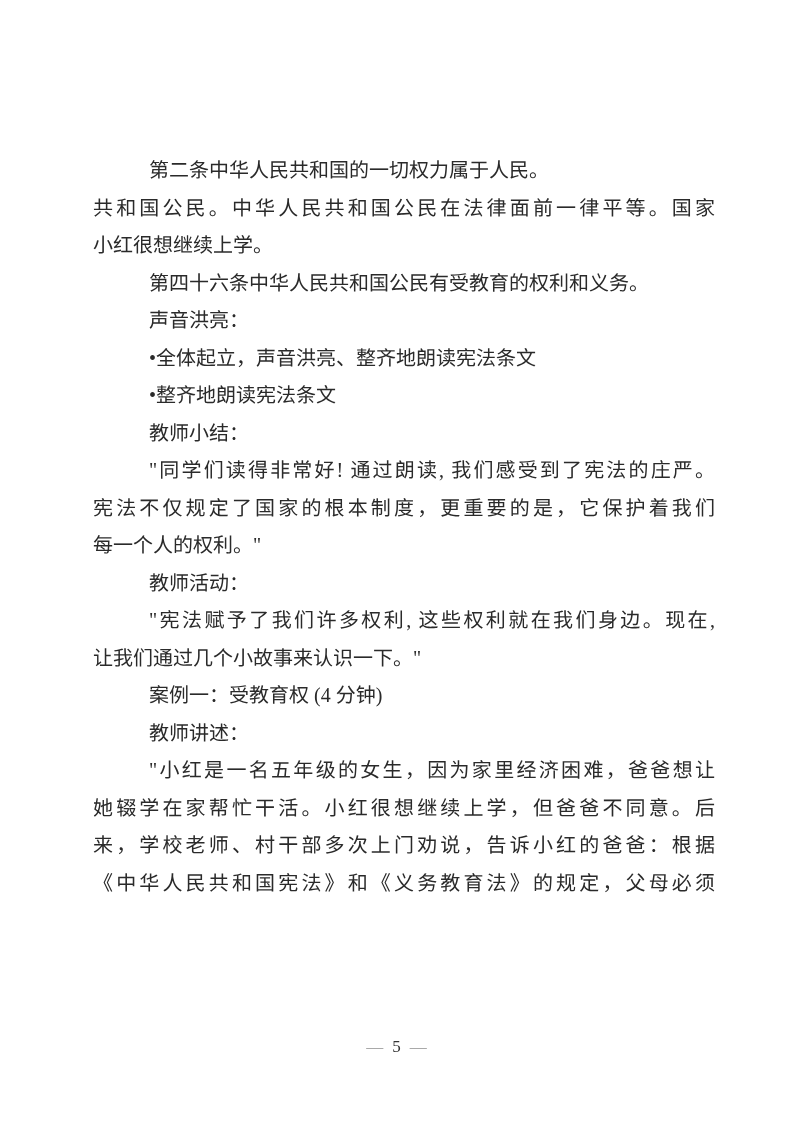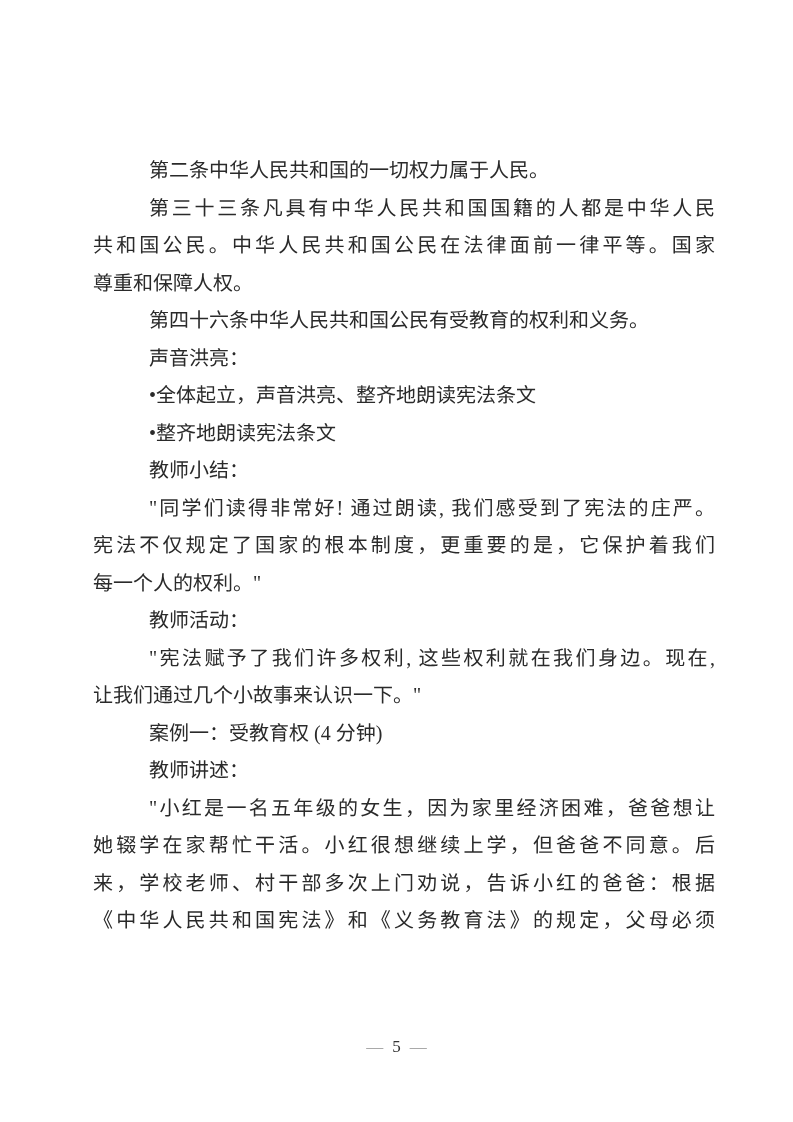--- a/index.html
+++ b/index.html
@@ -57,23 +57,22 @@
     color: #333333;
   }
 </style>
 </head>
 <body>
 
 <div class="page">
 
   <div class="textblock" id="textblock">
       <div class="line indent">第二条中华人民共和国的一切权力属于人民。</div>
-      <div class="line indent fill">第三十三条凡具有中华人民共和国国籍的人都是中华人民</div>
       <div class="line fill">共和国公民。中华人民共和国公民在法律面前一律平等。国家</div>
-      <div class="line">尊重和保障人权。</div>
+      <div class="line">小红很想继续上学。</div>
       <div class="line indent">第四十六条中华人民共和国公民有受教育的权利和义务。</div>
       <div class="line indent">声音洪亮：</div>
       <div class="line indent">•全体起立，声音洪亮、整齐地朗读宪法条文</div>
       <div class="line indent">•整齐地朗读宪法条文</div>
       <div class="line indent">教师小结：</div>
       <div class="line indent fill">"同学们读得非常好! 通过朗读, 我们感受到了宪法的庄严。</div>
       <div class="line fill">宪法不仅规定了国家的根本制度，更重要的是，它保护着我们</div>
       <div class="line">每一个人的权利。"</div>
       <div class="line indent">教师活动：</div>
       <div class="line indent fill">"宪法赋予了我们许多权利, 这些权利就在我们身边。现在,</div>

